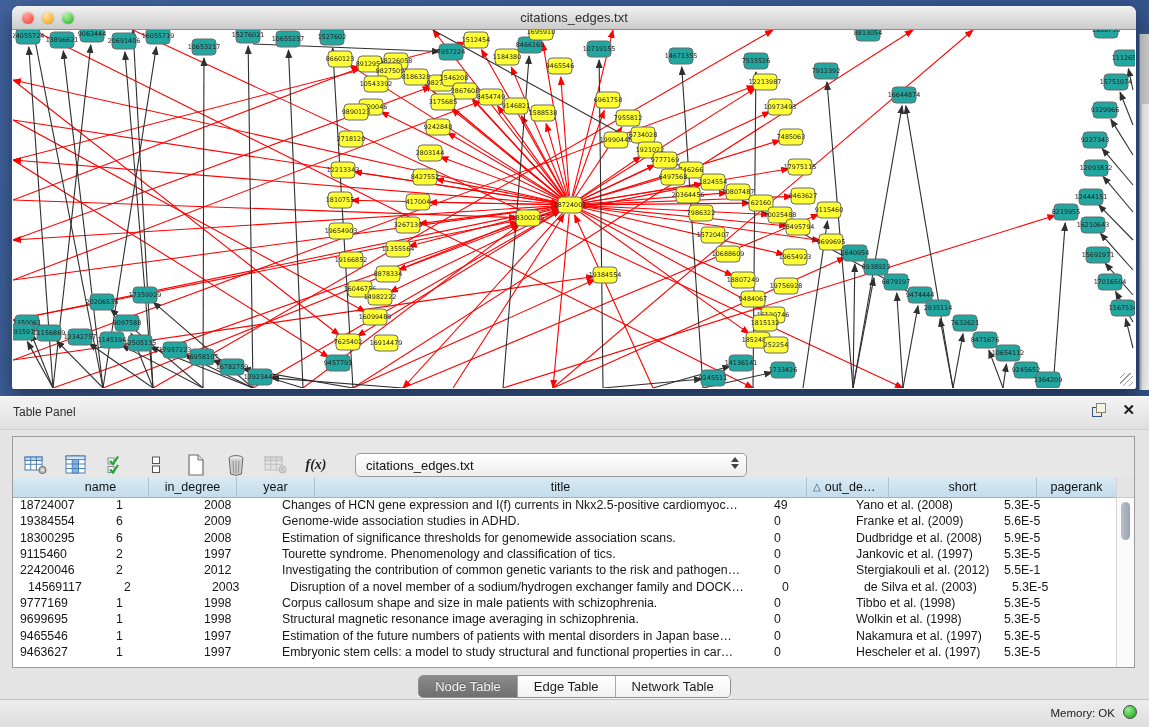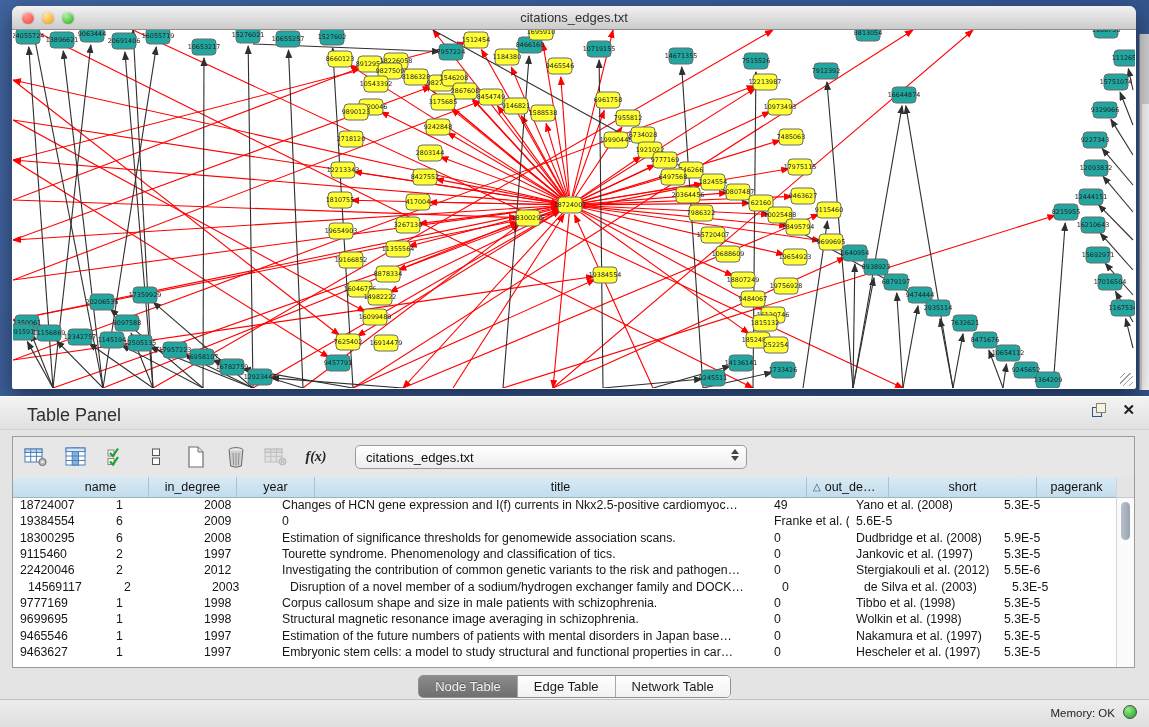--- a/index.html
+++ b/index.html
@@ -19,29 +19,29 @@
   .lights{position:absolute;left:10px;top:5.5px;display:flex;gap:8px;}
   .light{width:12px;height:12px;border-radius:50%;box-shadow:inset 0 1px 1px rgba(255,255,255,.6),0 0 1px rgba(0,0,0,.6);}
   .net-content{position:relative;width:1122px;height:358px;margin:0 1px;background:#fff;overflow:hidden;}
   .net-content svg{display:block;}
   .grip{position:absolute;right:2px;bottom:2px;width:13px;height:13px;
     background:repeating-linear-gradient(135deg,transparent 0 3px,#9a9a9a 3px 4px);}
 
   
   .table-panel{position:absolute;left:0;top:396px;width:1149px;height:331px;background:#E4E4E4;}
   .tp-header{height:32px;background:linear-gradient(#F3F3F3,#E0E0E0);border-top:1px solid #fff;border-bottom:1px solid #cfcfcf;position:relative;}
-  .tp-header .tp-title{position:absolute;left:27px;top:8px;font-size:18px;color:#2e2e2e;}
+  .tp-header .tp-title{position:absolute;left:13px;top:8px;font-size:12px;color:#2e2e2e;}
   .tp-header .tp-actions{position:absolute;right:14px;top:6px;display:flex;gap:16px;align-items:center;}
   .float-icon{width:14px;height:14px;position:relative;}
   .float-icon .sq1{position:absolute;left:0;bottom:0;width:8px;height:8px;border:1.5px solid #33518B;}
   .float-icon .sq2{position:absolute;right:0;top:0;width:8px;height:8px;border:1.5px solid #8a8560;background:#f4f2e4;}
   .close-icon{font-size:15px;font-weight:bold;color:#1d1d1d;line-height:14px;}
 
   .tp-box{position:absolute;left:12px;top:40px;width:1123px;height:232px;border:1px solid #9b9b9b;background:#fff;box-sizing:border-box;}
-  .tp-toolbar{height:40px;background:#E7E7E7;border-bottom:1px solid #c4c4c4;display:flex;align-items:center;padding-left:10px;gap:14px;}
+  .tp-toolbar{height:40px;background:#E7E7E7;border-bottom:1px solid #c4c4c4;display:flex;align-items:flex-end;padding-left:10px;gap:14px;}
   .tbtn{width:26px;height:24px;display:flex;align-items:center;justify-content:center;}
   .fx{font-family:"Liberation Serif",serif;font-style:italic;font-weight:bold;font-size:14px;color:#222;}
   .combo{margin-left:12px;width:390px;height:22px;border:1px solid #9a9a9a;border-radius:5px;
     background:linear-gradient(#ffffff,#ededed);display:flex;align-items:center;position:relative;
     box-shadow:inset 0 1px 0 #fff;}
   .combo .val{padding-left:10px;font-size:13px;color:#111;}
   .combo .arrows{position:absolute;right:7px;top:3px;display:flex;flex-direction:column;gap:2px;}
   .combo .up{width:0;height:0;border-left:4px solid transparent;border-right:4px solid transparent;border-bottom:5px solid #444;}
   .combo .dn{width:0;height:0;border-left:4px solid transparent;border-right:4px solid transparent;border-top:5px solid #444;}
 
@@ -871,20 +871,21 @@
               <div class="td">2008</div>
               <div class="td">Changes of HCN gene expression and I(f) currents in Nkx2.5-positive cardiomyoc…</div>
               <div class="td">49</div>
               <div class="td">Yano et al. (2008)</div>
               <div class="td">5.3E-5</div>
             </div>
             <div class="tr" style="grid-template-columns: 96px 88px 78px 492px 82px 148px minmax(0px, 1fr);">
               <div class="td">19384554</div>
               <div class="td">6</div>
               <div class="td">2009</div>
+              <div class="td">Genome-wide association studies in ADHD.</div>
               <div class="td">0</div>
               <div class="td">Franke et al. (2009)</div>
               <div class="td">5.6E-5</div>
             </div>
             <div class="tr" style="grid-template-columns: 96px 88px 78px 492px 82px 148px minmax(0px, 1fr);">
               <div class="td">18300295</div>
               <div class="td">6</div>
               <div class="td">2008</div>
               <div class="td">Estimation of significance thresholds for genomewide association scans.</div>
               <div class="td">0</div>
@@ -900,21 +901,21 @@
               <div class="td">Jankovic et al. (1997)</div>
               <div class="td">5.3E-5</div>
             </div>
             <div class="tr" style="grid-template-columns: 96px 88px 78px 492px 82px 148px minmax(0px, 1fr);">
               <div class="td">22420046</div>
               <div class="td">2</div>
               <div class="td">2012</div>
               <div class="td">Investigating the contribution of common genetic variants to the risk and pathogen…</div>
               <div class="td">0</div>
               <div class="td">Stergiakouli et al. (2012)</div>
-              <div class="td">5.5E-6</div>
+              <div class="td">5.5E-1</div>
             </div>
             <div class="tr" style="grid-template-columns: 96px 88px 78px 492px 82px 148px minmax(0px, 1fr); padding-left: 8px;">
               <div class="td">14569117</div>
               <div class="td">2</div>
               <div class="td">2003</div>
               <div class="td">Disruption of a novel member of a sodium/hydrogen exchanger family and DOCK…</div>
               <div class="td">0</div>
               <div class="td">de Silva et al. (2003)</div>
               <div class="td">5.3E-5</div>
             </div>

